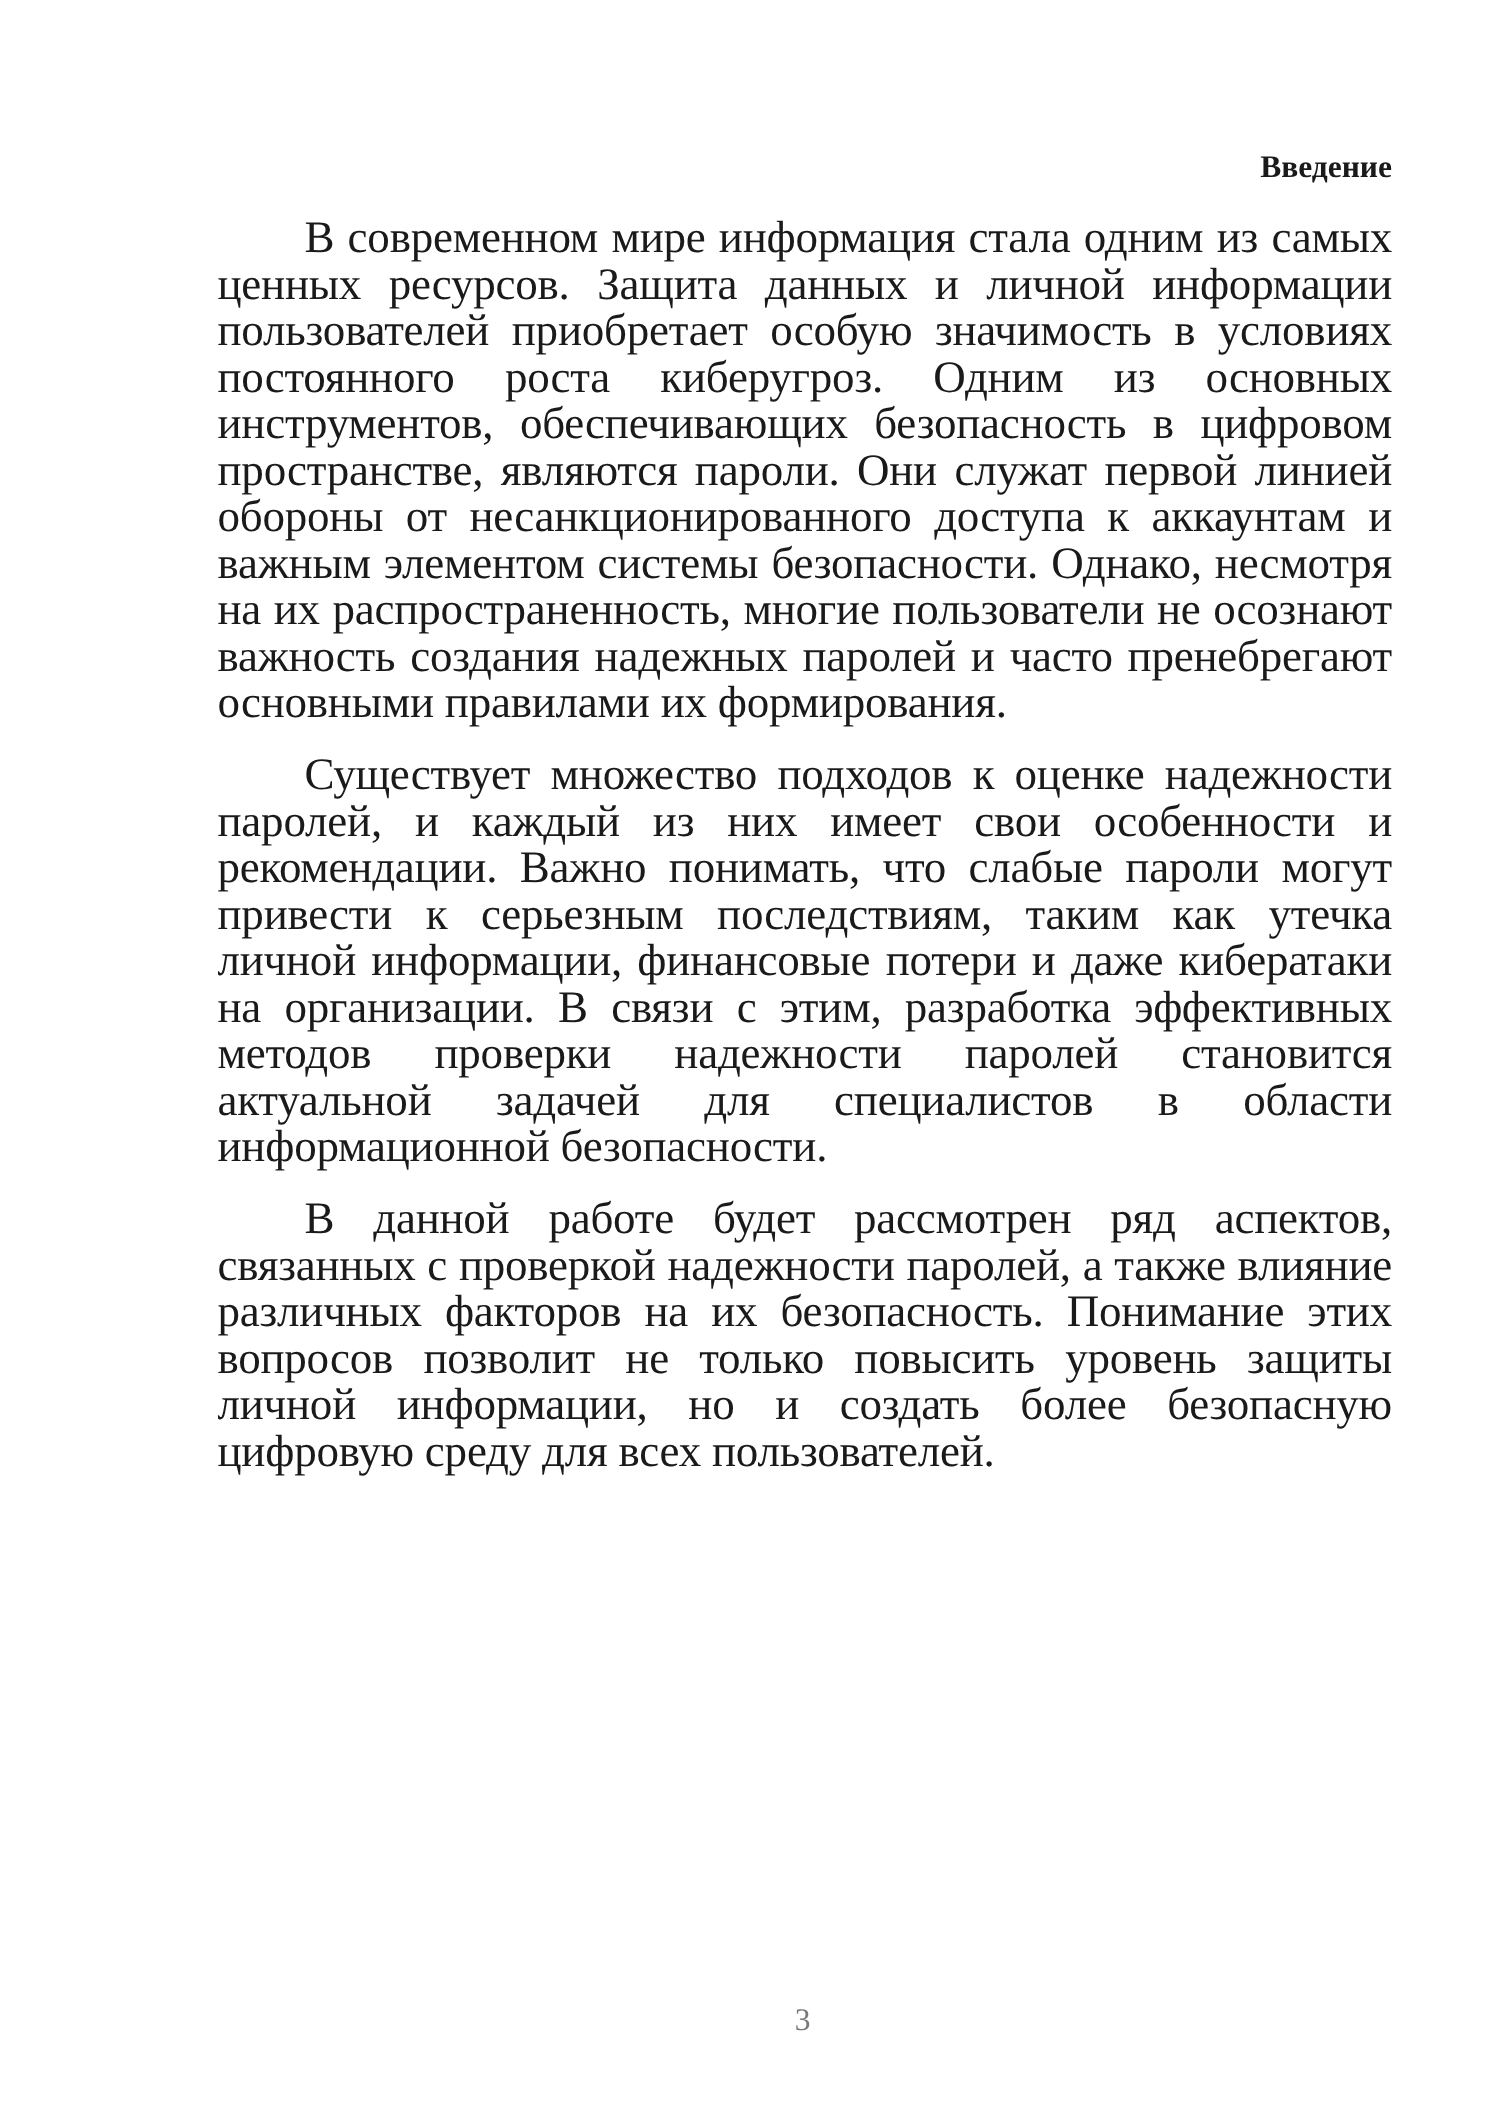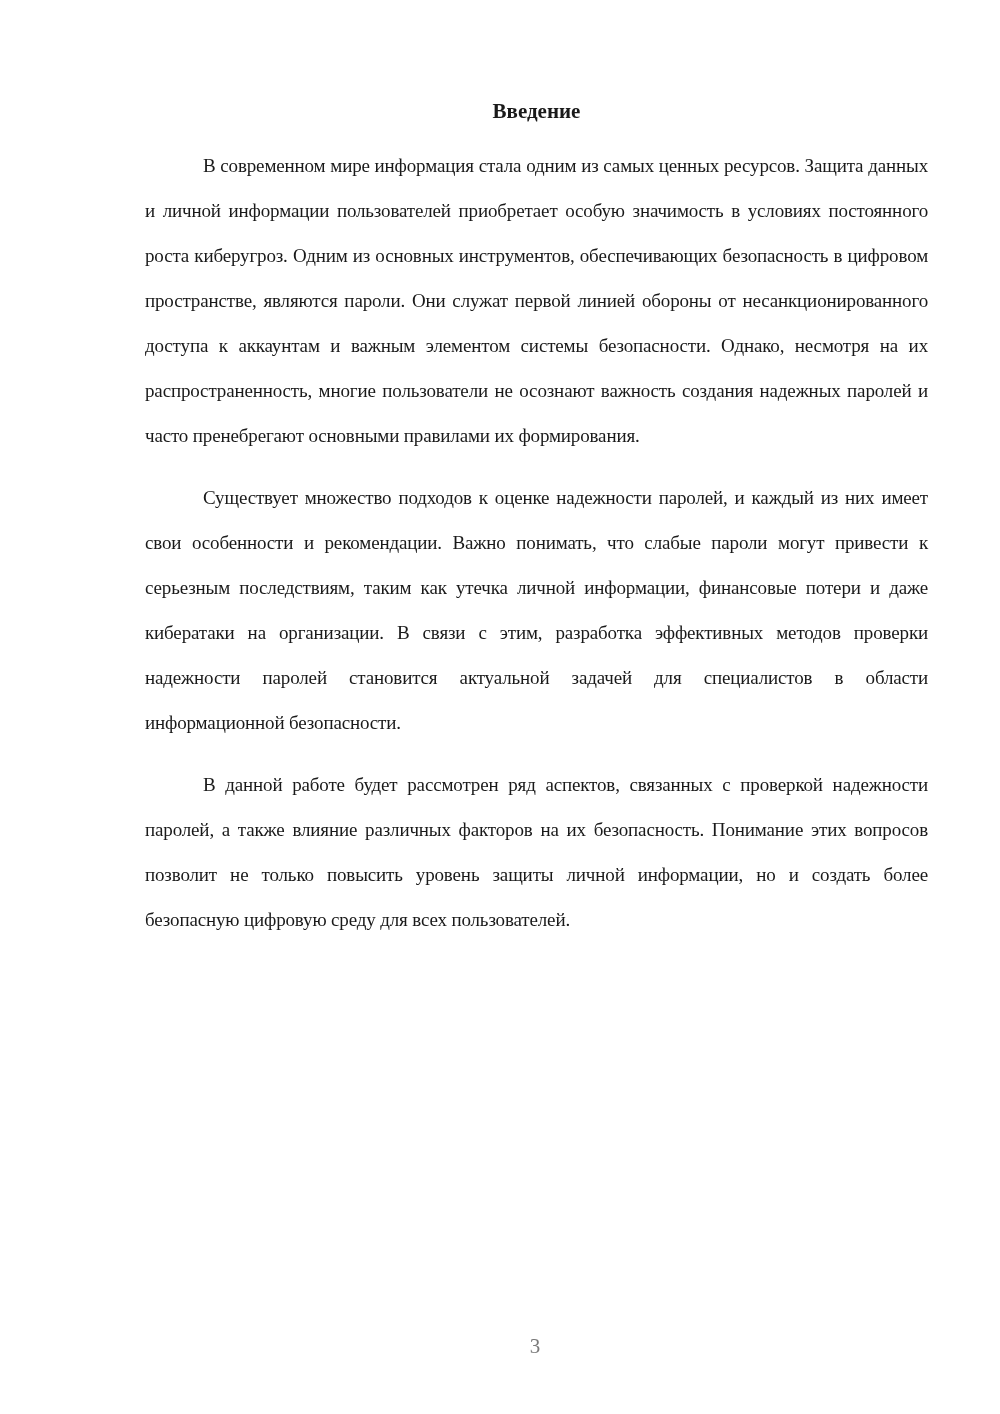--- a/index.html
+++ b/index.html
@@ -22,30 +22,30 @@
       height: 1414px;
       background: #ffffff;
     }
     .content {
       position: absolute;
       left: 145px;
       top: 96px;
       width: 783px;
     }
     .title {
-      text-align: center;
+      text-align: right;
       font-weight: bold;
       font-size: 21px;
       line-height: 30px;
       margin: 0 0 17px 0;
       padding-left: 0;
     }
     .para {
-      font-size: 19px;
-      line-height: 45px;
+      font-size: 30px;
+      line-height: 31px;
       text-align: justify;
       text-indent: 58px;
       margin: 0 0 17px 0;
       letter-spacing: -0.15px;
     }
     .page-number {
       position: absolute;
       top: 1334px;
       left: 0;
       width: 1000px;

